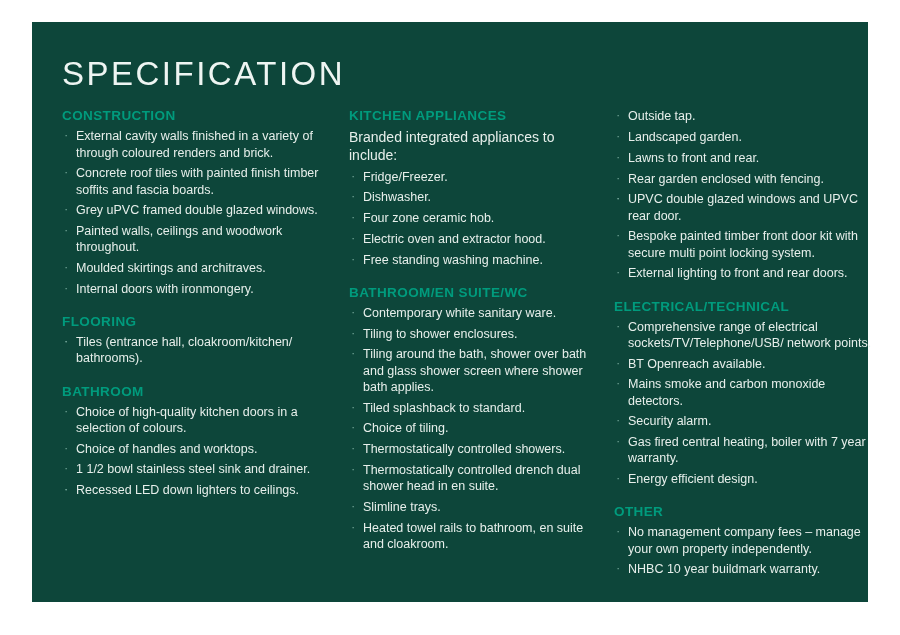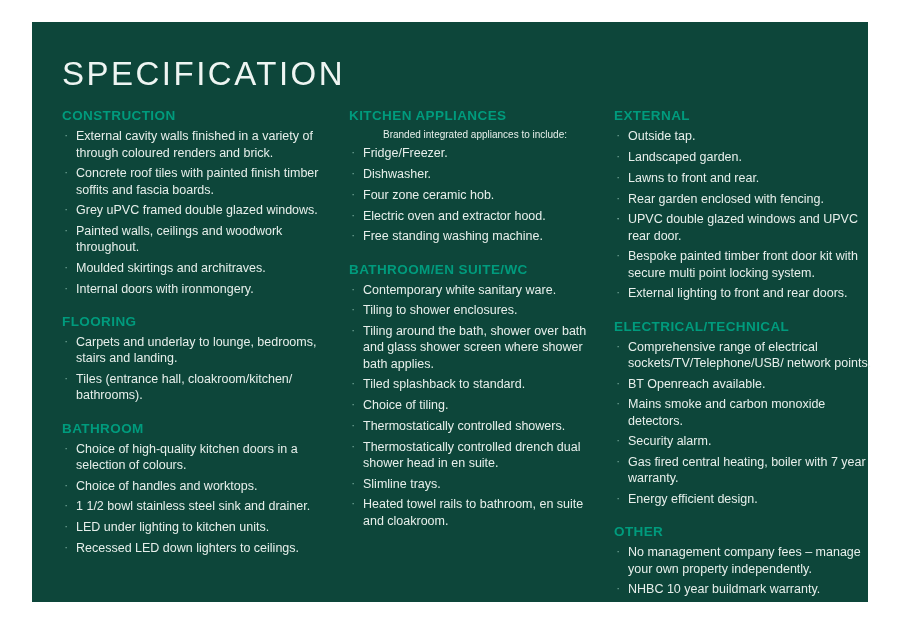--- a/index.html
+++ b/index.html
@@ -45,24 +45,23 @@
   section:first-child{margin-top:0;}
   h2.section-heading{
     color:var(--heading);
     font-size:13.5px;
     font-weight:bold;
     letter-spacing:0.4px;
     margin-bottom:5px;
   }
   p.section-intro{
     color:var(--body-text);
-    font-size:10px;
+    font-size:14px;
     line-height:1.3;
     margin-bottom:4px;
-    text-align:center;
   }
   ul.item-list{list-style:none;}
   li.list-item{
     position:relative;
     color:var(--body-text);
     font-size:12.5px;
     line-height:1.3;
     padding-left:14px;
     margin-bottom:4.5px;
   }
@@ -87,31 +86,31 @@
             <li class="list-item"><span class="bullet">·</span><span class="text">Concrete roof tiles with painted finish timber soffits and fascia boards.</span></li>
             <li class="list-item"><span class="bullet">·</span><span class="text">Grey uPVC framed double glazed windows.</span></li>
             <li class="list-item"><span class="bullet">·</span><span class="text">Painted walls, ceilings and woodwork throughout.</span></li>
             <li class="list-item"><span class="bullet">·</span><span class="text">Moulded skirtings and architraves.</span></li>
             <li class="list-item"><span class="bullet">·</span><span class="text">Internal doors with ironmongery.</span></li>
           </ul>
         </section>
         <section>
           <h2 class="section-heading">FLOORING</h2>
           <ul class="item-list">
-            <li class="list-item"><span class="bullet">·</span><span class="text">Carpets and underlay to lounge, bedrooms, stairs and landing.</span></li>
+            <li class="list-item"><span class="bullet">·</span></li>
             <li class="list-item"><span class="bullet">·</span><span class="text">Tiles (entrance hall, cloakroom/kitchen/ bathrooms).</span></li>
           </ul>
         </section>
         <section>
           <h2 class="section-heading">BATHROOM</h2>
           <ul class="item-list">
             <li class="list-item"><span class="bullet">·</span><span class="text">Choice of high-quality kitchen doors in a selection of colours.</span></li>
             <li class="list-item"><span class="bullet">·</span><span class="text">Choice of handles and worktops.</span></li>
             <li class="list-item"><span class="bullet">·</span><span class="text">1 1/2 bowl stainless steel sink and drainer.</span></li>
-            <li class="list-item"><span class="bullet">·</span><span class="text">LED under lighting to kitchen units.</span></li>
+            <li class="list-item"><span class="bullet">·</span></li>
             <li class="list-item"><span class="bullet">·</span><span class="text">Recessed LED down lighters to ceilings.</span></li>
           </ul>
         </section>
       </div>
       <div class="col col-1">
         <section>
           <h2 class="section-heading">KITCHEN APPLIANCES</h2>
           <p class="section-intro">Branded integrated appliances to include:</p>
           <ul class="item-list">
             <li class="list-item"><span class="bullet">·</span><span class="text">Fridge/Freezer.</span></li>
@@ -131,21 +130,20 @@
             <li class="list-item"><span class="bullet">·</span><span class="text">Choice of tiling.</span></li>
             <li class="list-item"><span class="bullet">·</span><span class="text">Thermostatically controlled showers.</span></li>
             <li class="list-item"><span class="bullet">·</span><span class="text">Thermostatically controlled drench dual shower head in en suite.</span></li>
             <li class="list-item"><span class="bullet">·</span><span class="text">Slimline trays.</span></li>
             <li class="list-item"><span class="bullet">·</span><span class="text">Heated towel rails to bathroom, en suite and cloakroom.</span></li>
           </ul>
         </section>
       </div>
       <div class="col col-2">
         <section>
-          <h2 class="section-heading">EXTERNAL</h2>
           <ul class="item-list">
             <li class="list-item"><span class="bullet">·</span><span class="text">Outside tap.</span></li>
             <li class="list-item"><span class="bullet">·</span><span class="text">Landscaped garden.</span></li>
             <li class="list-item"><span class="bullet">·</span><span class="text">Lawns to front and rear.</span></li>
             <li class="list-item"><span class="bullet">·</span><span class="text">Rear garden enclosed with fencing.</span></li>
             <li class="list-item"><span class="bullet">·</span></li>
             <li class="list-item"><span class="bullet">·</span><span class="text">UPVC double glazed windows and UPVC rear door.</span></li>
             <li class="list-item"><span class="bullet">·</span><span class="text">Bespoke painted timber front door kit with secure multi point locking system.</span></li>
             <li class="list-item"><span class="bullet">·</span><span class="text">External lighting to front and rear doors.</span></li>
           </ul>

